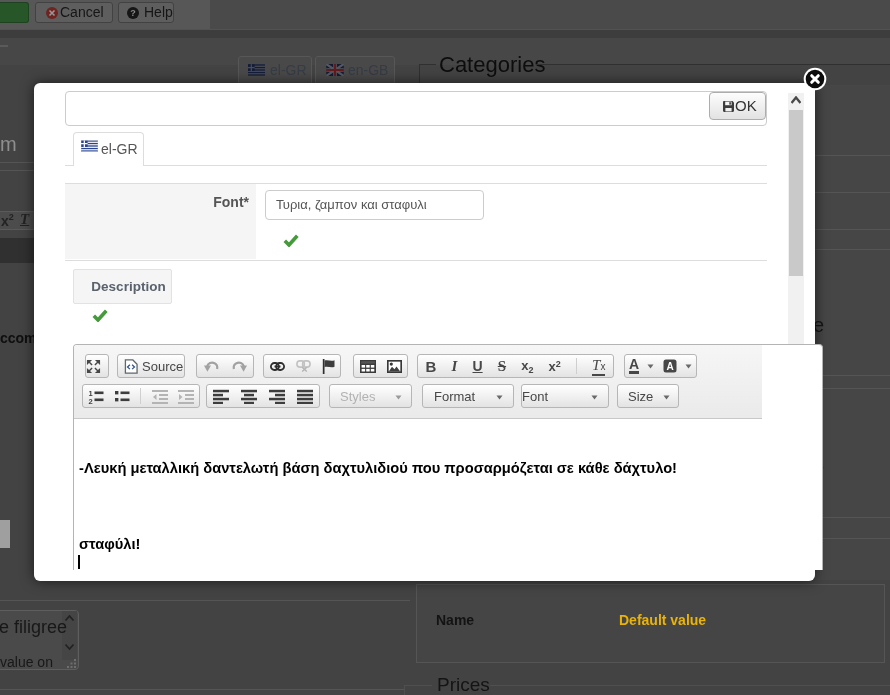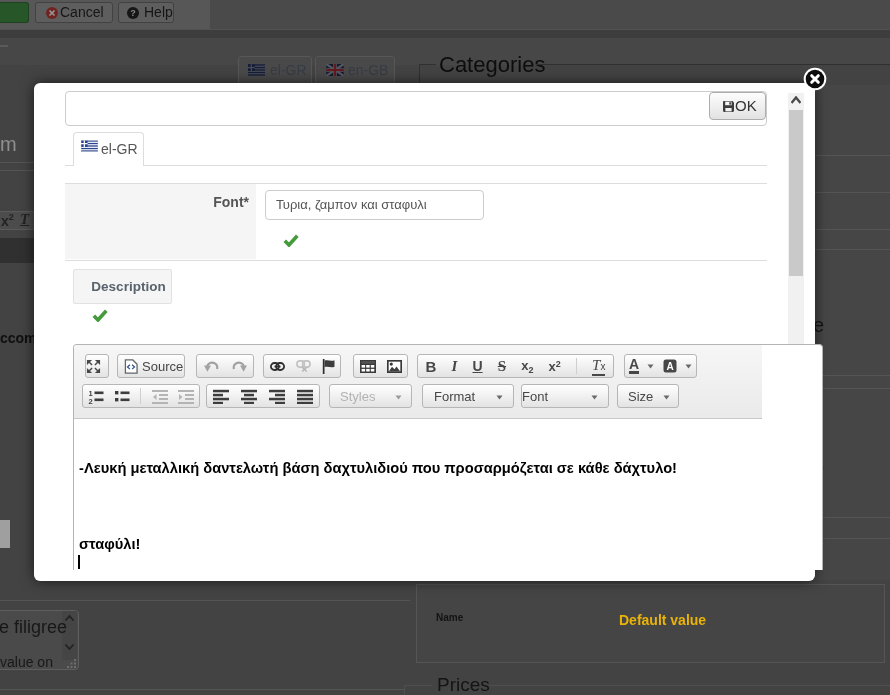--- a/index.html
+++ b/index.html
@@ -108,21 +108,21 @@
       <rect x="3.5" y="4.5" width="2" height="2"></rect>
       <rect x="7" y="8" width="2" height="2"></rect>
       <rect x="3.5" y="8" width="2" height="2"></rect>
       <rect x="0" y="8" width="2" height="2"></rect>
     </g>
   </svg>
 <div class="a" style="left:-1px;top:617px;font-size:18px;color:#181818">e filigree</div>
 <div class="a" style="left:0;top:654px;font-size:14px;color:#181818">value on</div>
 
 <div class="a" style="left:416px;top:584px;width:469px;height:79px;border:1px solid #555;background:#454545"></div>
-<div class="a" style="left:436px;top:612px;font-size:10px;font-weight:bold;color:#131313">Name</div>
+<div class="a" style="left:436px;top:612px;font-size:14px;font-weight:bold;color:#131313">Name</div>
 <div class="a" style="left:619px;top:612px;font-size:14px;font-weight:bold;color:#eab308">Default value</div>
 
 <div class="a" style="left:437px;top:674px;font-size:19px;color:#141414">Prices</div>
 <div class="ln" style="left:404px;top:685px;width:28px;background:#4f4f4f"></div>
 <div class="ln" style="left:490px;top:685px;width:400px;background:#4f4f4f"></div>
 <div class="a" style="left:404px;top:685px;width:1px;height:10px;background:#4f4f4f"></div>
 
 <div class="a" style="left:34px;top:83px;width:781px;height:498px;background:#fff;border-radius:6px;box-shadow:0 0 13px rgba(0,0,0,0.62)"></div>
 
 <div class="a" style="left:65px;top:91px;width:702px;height:35px;background:#fff;border:1px solid #ccc;border-radius:4px"></div>

